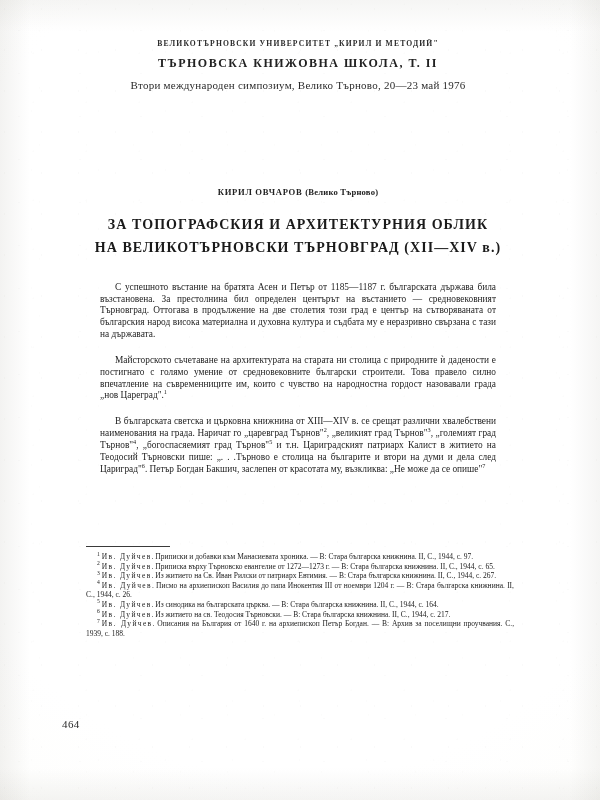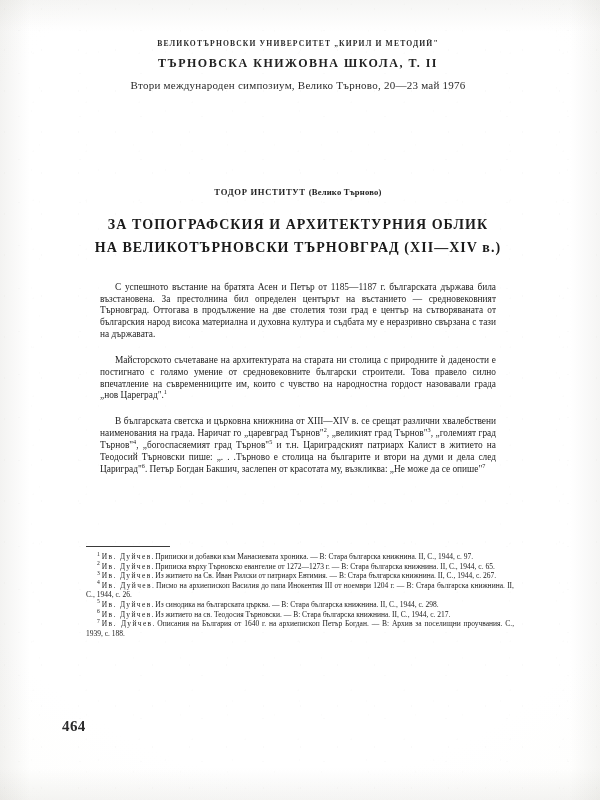--- a/index.html
+++ b/index.html
@@ -151,24 +151,23 @@
   }
   .sp-name {
     letter-spacing: 1.35px;
   }
 
   
   .folio {
     position: absolute;
     left: 62px;
     top: 718px;
-    font-size: 15px;
+    font-size: 11px;
     color: #2a2a2a;
     letter-spacing: 0.4px;
-    font-weight: bold;
   }
 
   
   .grain {
     position: absolute;
     inset: 0;
     pointer-events: none;
     opacity: 0.32;
     background-image:
       radial-gradient(circle at 12% 22%, rgba(120,118,110,0.10) 0 0.6px, transparent 1.1px),
@@ -187,21 +186,21 @@
   <div class="type-block">
 
     <div class="masthead">
       <div class="mast-line">ВЕЛИКОТЪРНОВСКИ УНИВЕРСИТЕТ „КИРИЛ И МЕТОДИЙ"</div>
       <div class="mast-series">ТЪРНОВСКА КНИЖОВНА ШКОЛА, Т. II</div>
       <div class="mast-sub">Втори международен симпозиум, Велико Търново, 20—23 май 1976</div>
     </div>
 
     <div class="article-head">
       <div class="byline">
-        <span>ТОДОР ИНСТИТУТ</span>
+        <span>КИРИЛ ОВЧАРОВ</span>
         <span class="city">(Велико Търново)</span>
       </div>
       <h1 class="article-title">
         <span class="t-line">ЗА ТОПОГРАФСКИЯ И АРХИТЕКТУРНИЯ ОБЛИК</span>
         <span class="t-line">НА ВЕЛИКОТЪРНОВСКИ ТЪРНОВГРАД (XII—XIV в.)</span>
       </h1>
     </div>
 
     <div class="body-copy" id="body-copy">
         <p><span>С успешното въстание на братята Асен и Петър от 1185—1187 г. българската държава била възстановена. За престолнина бил определен центърът на въстанието — средновековният Търновград. Оттогава в продължение на две столетия този град е център на сътворяваната от българския народ висока материална и духовна култура и съдбата му е неразривно свързана с тази на държавата.</span></p>
@@ -211,21 +210,21 @@
 
   </div>
 
   <div class="footnote-zone">
     <div class="fn-rule"></div>
     <div class="footnotes" id="footnotes">
         <p class="fn"><span class="fn-num">1</span><span class="sp-name">Ив. Дуйчев</span><span>. Приписки и добавки към Манасиевата хроника. — В: Стара българска книжнина. II, С., 1944, с. 97.</span></p>
         <p class="fn"><span class="fn-num">2</span><span class="sp-name">Ив. Дуйчев</span><span>. Приписка върху Търновско евангелие от 1272—1273 г. — В: Стара българска книжнина. II, С., 1944, с. 65.</span></p>
         <p class="fn"><span class="fn-num">3</span><span class="sp-name">Ив. Дуйчев</span><span>. Из житието на Св. Иван Рилски от патриарх Евтимия. — В: Стара българска книжнина. II, С., 1944, с. 267.</span></p>
         <p class="fn"><span class="fn-num">4</span><span class="sp-name">Ив. Дуйчев</span><span>. Писмо на архиепископ Василия до папа Инокентия III от ноември 1204 г. — В: Стара българска книжнина. II, С., 1944, с. 26.</span></p>
-        <p class="fn"><span class="fn-num">5</span><span class="sp-name">Ив. Дуйчев</span><span>. Из синодика на българската църква. — В: Стара българска книжнина. II, С., 1944, с. 298.</span></p>
+        <p class="fn"><span class="fn-num">5</span><span class="sp-name">Ив. Дуйчев</span><span>. Из синодика на българската църква. — В: Стара българска книжнина. II, С., 1944, с. 164.</span></p>
         <p class="fn"><span class="fn-num">6</span><span class="sp-name">Ив. Дуйчев</span><span>. Из житието на св. Теодосия Търновски. — В: Стара българска книжнина. II, С., 1944, с. 217.</span></p>
         <p class="fn"><span class="fn-num">7</span><span class="sp-name">Ив. Дуйчев</span><span>. Описания на България от 1640 г. на архиепископ Петър Богдан. — В: Архив за поселищни проучвания. С., 1939, с. 188.</span></p>
       </div>
   </div>
 
   <div class="folio">464</div>
 
   <div class="grain"></div>
 </div>
 

